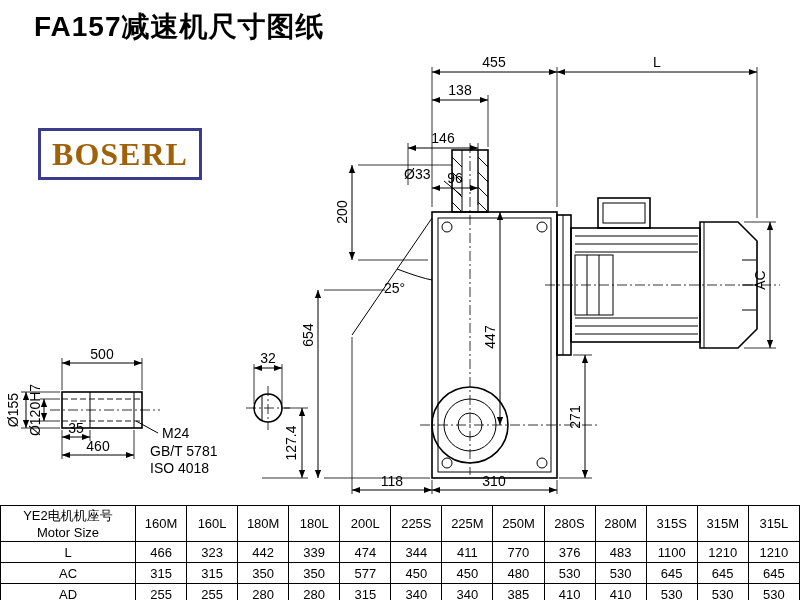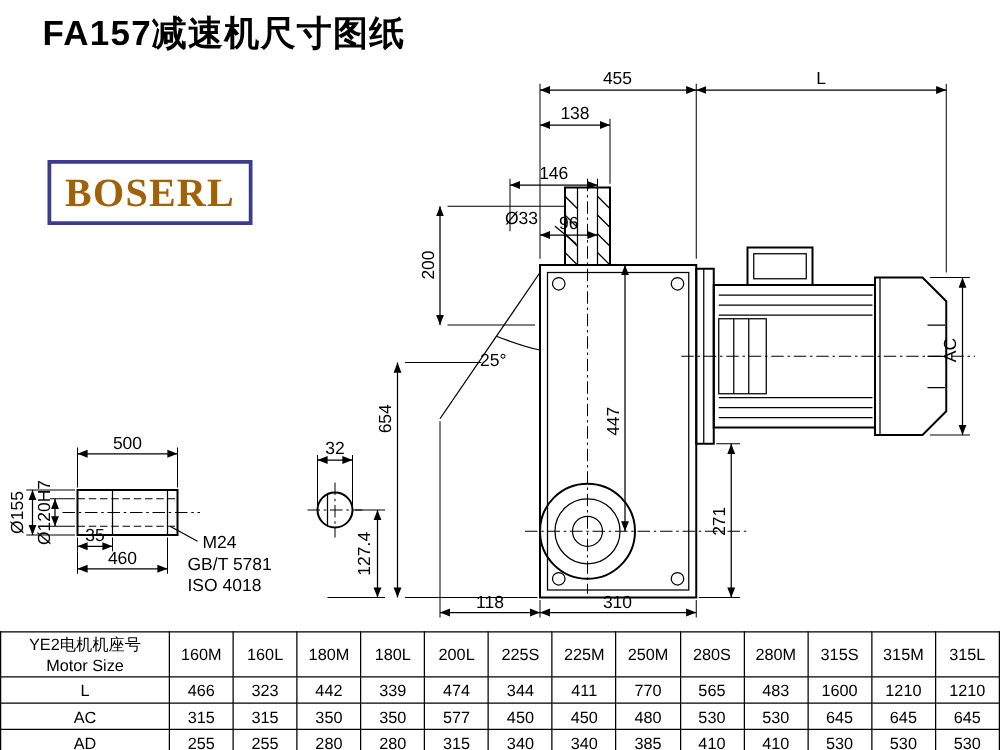--- a/index.html
+++ b/index.html
@@ -180,23 +180,23 @@
     <tr>
       <th class="c1">L</th>
       <td>466</td>
       <td>323</td>
       <td>442</td>
       <td>339</td>
       <td>474</td>
       <td>344</td>
       <td>411</td>
       <td>770</td>
-      <td>565</td>
+      <td>376</td>
       <td>483</td>
-      <td>1600</td>
+      <td>1100</td>
       <td>1210</td>
       <td>1210</td>
     </tr>
     <tr>
       <th class="c1">AC</th>
       <td>315</td>
       <td>315</td>
       <td>350</td>
       <td>350</td>
       <td>577</td>

